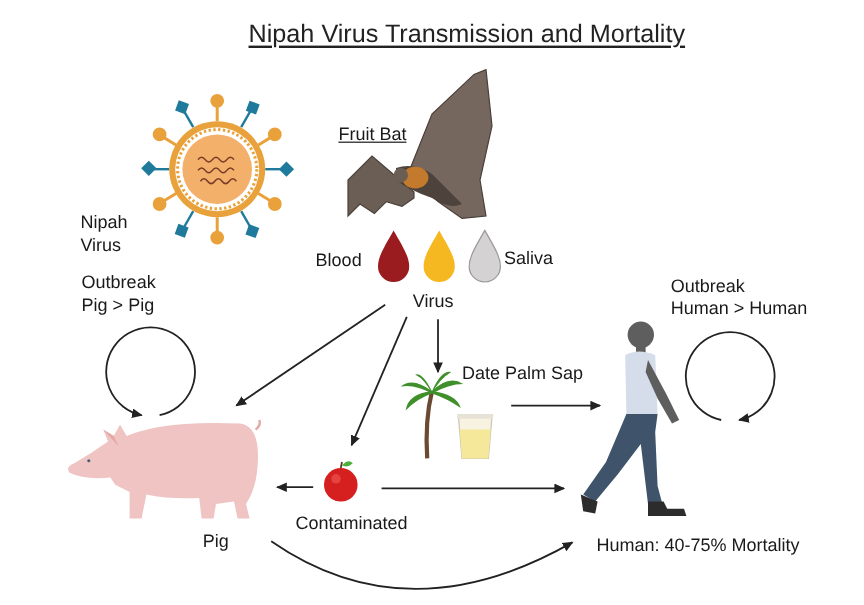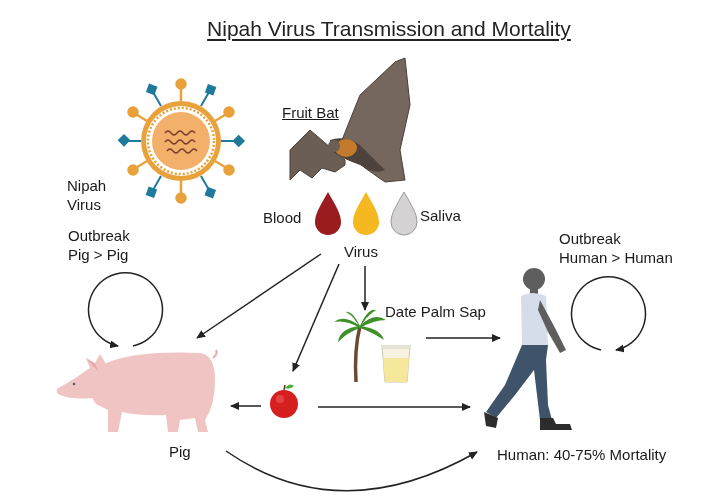--- a/index.html
+++ b/index.html
@@ -151,17 +151,18 @@
 </div>
 
 <div class="abs lbl" style="left:559px; top:229px;">
   <div>Outbreak</div>
   <div>Human &gt; Human</div>
 </div>
 
 <div class="abs lbl" style="left:385px; top:302px;">Date Palm Sap</div>
 
 <div class="abs lbl center" style="left:233px; top:427px; width:120px;">
+  <div>Contaminated</div>
 </div>
 
 <div class="abs lbl" style="left:122px; top:442px;margin-left:47px;">Pig</div>
 
 <div class="abs lbl" style="left:497px; top:445px;">Human: 40-75% Mortality</div>
 
 </body></html>

